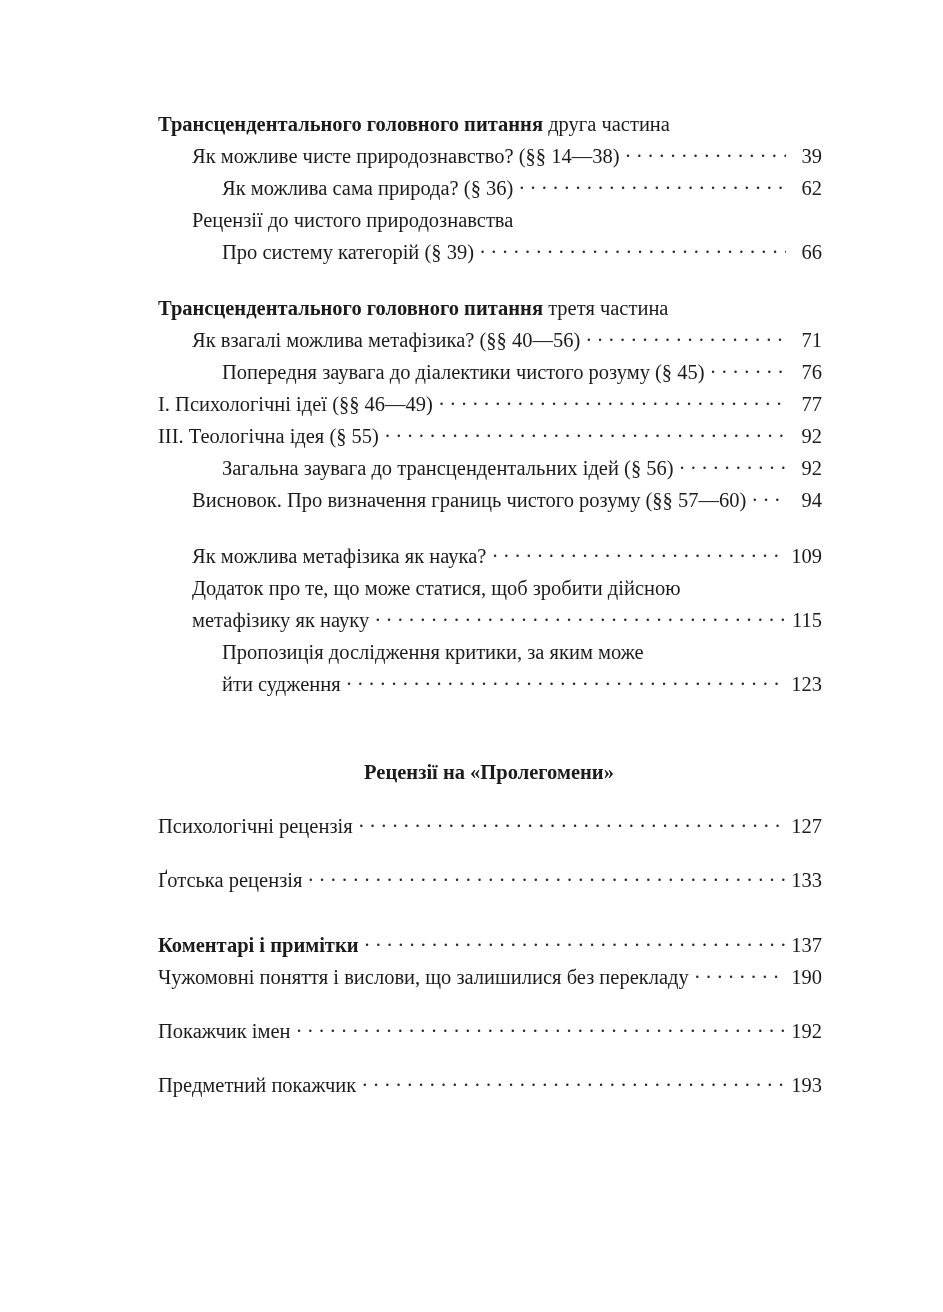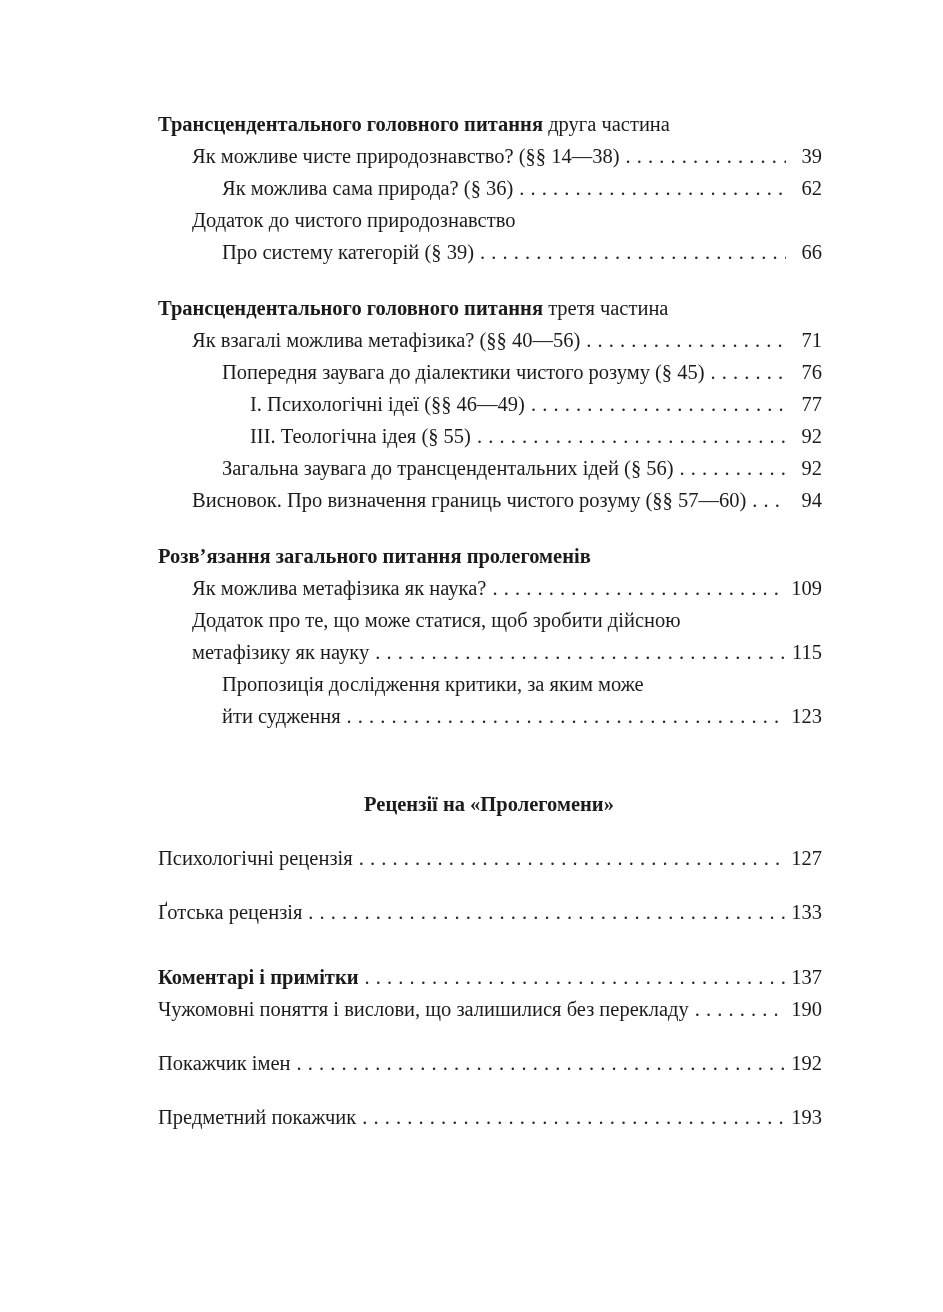--- a/index.html
+++ b/index.html
@@ -24,21 +24,21 @@
     padding: 108px 121px 0 158px;
   }
 
   .toc {
     width: 664px;
   }
 
   
   .row {
     display: flex;
-    align-items: flex-end;
+    align-items: center;
     font-size: 20.5px;
     line-height: 32px;
     white-space: nowrap;
   }
   .row .label {
     flex: 0 0 auto;
   }
   .row .leader {
     flex: 1 1 auto;
     min-width: 14px;
@@ -89,21 +89,21 @@
     font-size: 20.5px;
     line-height: 32px;
     width: 664px;
     margin-left: -1px;
   }
 
   
   .lvl0 { margin-left: 0px; }
   .lvl1 { margin-left: 34px; }
   .lvl2 { margin-left: 64px; }
-  .lvl3 { margin-left: 92px; }
+  .lvl3 { }
 
   .bold-row .label { font-weight: bold; }
 
   
   .gap-section { height: 24px; }
   .gap-block   { height: 56px; }
   .gap-small   { height: 22px; }
   .gap-group   { height: 33px; }
 </style>
 </head>
@@ -123,21 +123,21 @@
         <span class="pageno">39</span>
       </div>
 
       <div class="row lvl2">
         <span class="label">Як можлива сама природа? (§ 36)</span>
         <span class="leader"></span>
         <span class="pageno">62</span>
       </div>
 
       <div class="row noleader lvl1">
-        <span class="label">Додаток до чистого природознавство</span>
+        <span class="label">Рецензії до чистого природознавства</span>
 
       </div>
 
       <div class="row lvl2">
         <span class="label">Про систему категорій (§ 39)</span>
         <span class="leader"></span>
         <span class="pageno">66</span>
       </div>
     </div>
 
@@ -182,23 +182,20 @@
       <div class="row lvl1">
         <span class="label">Висновок. Про визначення границь чистого розуму (§§ 57—60)</span>
         <span class="leader"></span>
         <span class="pageno">94</span>
       </div>
     </div>
 
     <div class="gap-section"></div>
 
     <div>
-      <div class="grp-head lvl0">
-        <span class="bold">Розв’язання загального питання пролегоменів</span><span></span>
-      </div>
 
       <div class="row lvl1">
         <span class="label">Як можлива метафізика як наука?</span>
         <span class="leader"></span>
         <span class="pageno">109</span>
       </div>
 
       <div class="wrap-entry lvl1">
         <div class="first-line">Додаток про те, що може статися, щоб зробити дійсною</div>
         <div class="row">

